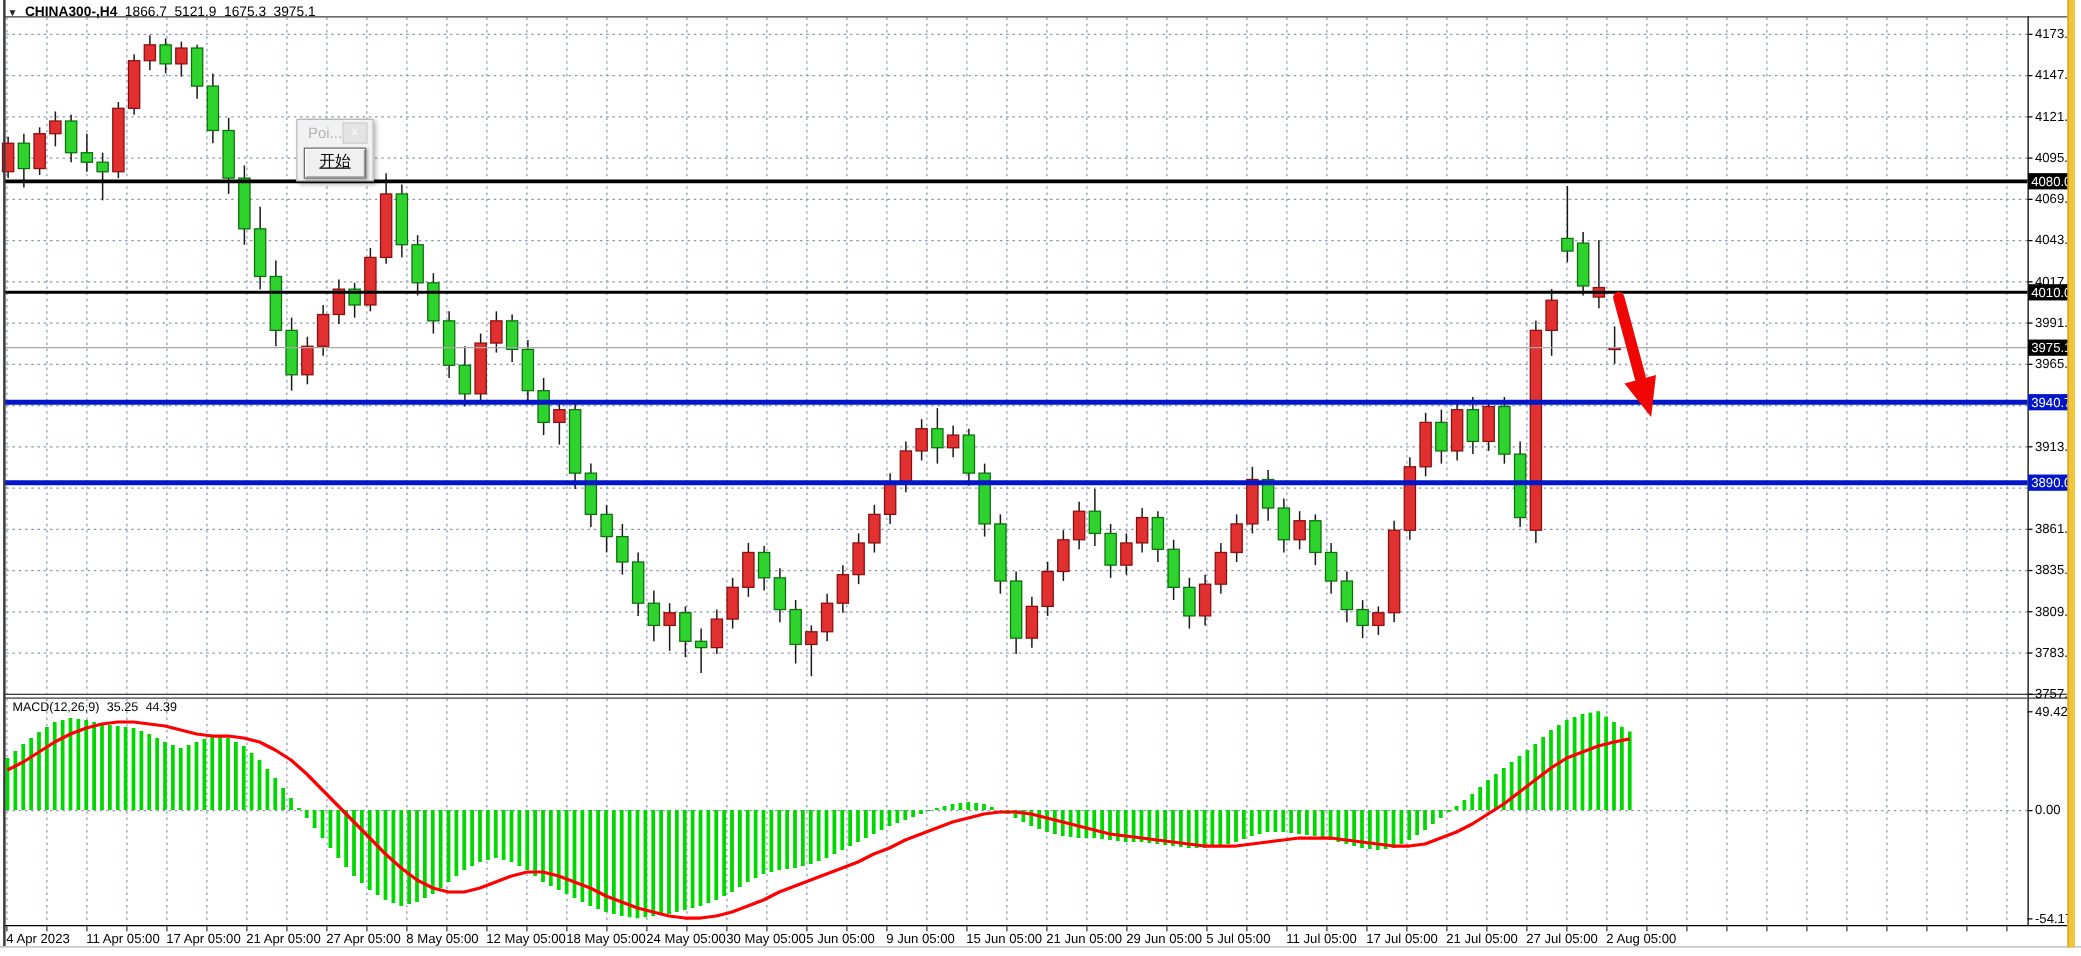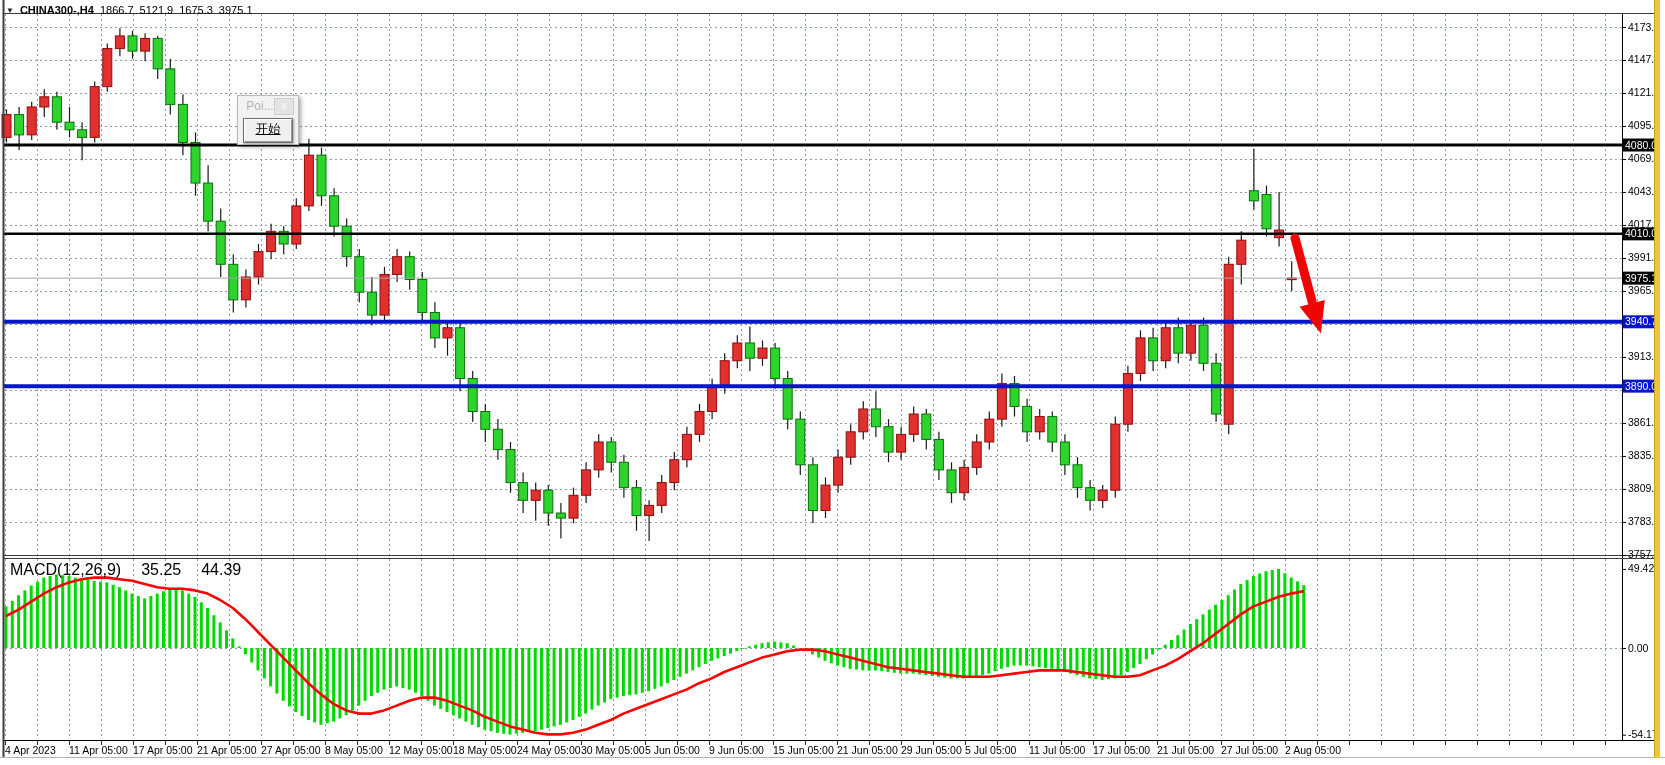--- a/index.html
+++ b/index.html
@@ -3,22 +3,22 @@
 <meta charset="utf-8">
 <style>
   html,body{margin:0;padding:0;background:#fff;}
   #app{position:relative;width:1665px;height:765px;background:#fff;overflow:hidden;
        font-family:"Liberation Sans",sans-serif;}
   #chart-svg{position:absolute;left:0;top:0;}
   #title-bar{position:absolute;left:6px;top:3px;height:14px;font-size:11px;color:#000;
              display:flex;align-items:center;gap:6px;white-space:nowrap;z-index:5;}
   #title-bar .tri{font-size:8px;color:#222;cursor:pointer;}
   #title-bar b{font-weight:bold;}
-  #macd-label{position:absolute;left:10px;top:561px;font-size:16px;color:#000;z-index:5;
-              display:flex;gap:20px;white-space:nowrap;}
+  #macd-label{position:absolute;left:10px;top:561px;font-size:10px;color:#000;z-index:5;
+              display:flex;gap:6px;white-space:nowrap;}
   
   #dialog{position:absolute;left:237px;top:95px;width:60px;height:48px;background:#f2f2f2;
           border:1px solid #b9b9b9;box-shadow:2px 2px 4px rgba(0,0,0,.35);z-index:10;}
   #dialog .titlerow{display:flex;align-items:center;justify-content:center;
           height:20px;padding:0 2px 0 6px;}
   #dialog .titletext{color:#b4b4b4;font-size:12px;}
   #dialog .closebox{width:18px;height:15px;background:#e4e4e4;border:1px solid #cfcfcf;
           color:#fdfdfd;font-size:10px;line-height:13px;text-align:center;cursor:pointer;}
   #start-btn{position:absolute;left:5px;top:22px;width:48px;height:23px;background:#f0f0f0;
           border:1px solid #6f6f6f;box-shadow:inset 1px 1px 0 #ffffff,inset -1px -1px 0 #9d9d9d,1px 1px 2px rgba(0,0,0,.3);

